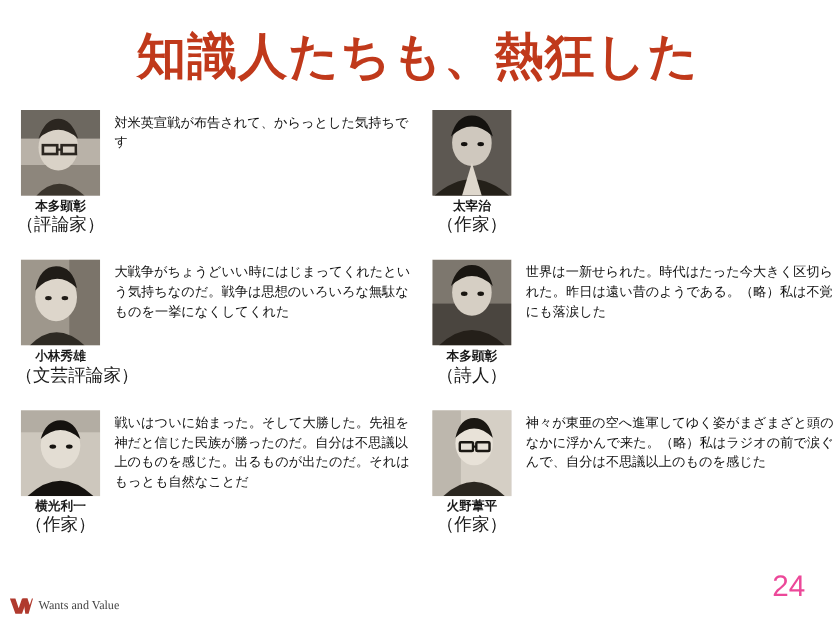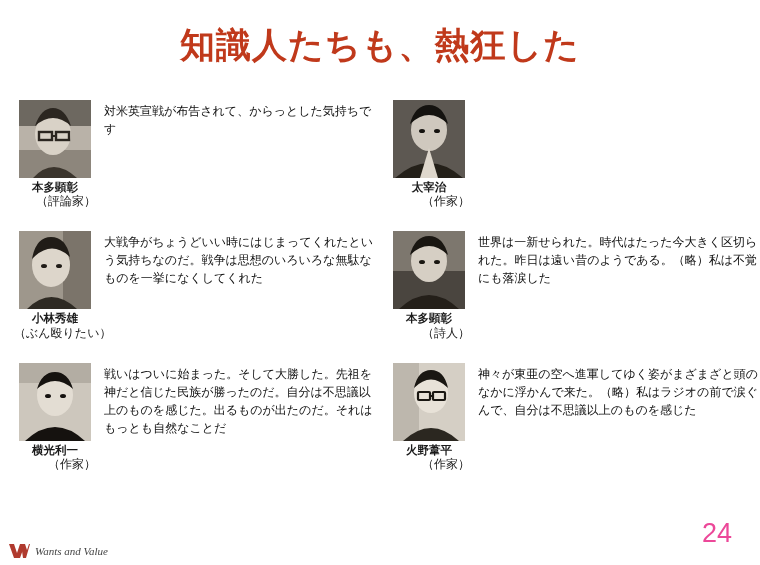--- a/index.html
+++ b/index.html
@@ -15,21 +15,21 @@
     position: relative;
   }
   .slide {
     position: relative;
     width: 760px;
     height: 565px;
     box-sizing: border-box;
   }
   .slide-title {
     text-align: center;
-    font-size: 35px;
+    font-size: 45px;
     font-weight: bold;
     color: #c0391b;
     letter-spacing: 1px;
     padding-top: 26px;
     line-height: 1.1;
   }
   .grid {
     position: absolute;
     top: 100px;
     left: 0;
@@ -68,25 +68,24 @@
   .name {
     font-size: 11.5px;
     font-weight: bold;
     color: #1a1a1a;
     margin-top: 2px;
     line-height: 1.25;
     white-space: nowrap;
     text-align: center;
   }
   .role {
-    font-size: 12px;
+    font-size: 16px;
     color: #1a1a1a;
     line-height: 1.25;
     white-space: nowrap;
-    text-align: right;
   }
   .quote {
     font-size: 12px;
     color: #111111;
     line-height: 1.5;
     margin-left: 8px;
     flex: 1;
     padding-top: 2px;
   }
   .footer-logo {
@@ -98,21 +97,20 @@
     gap: 5px;
   }
   .logo-mark {
     width: 22px;
     height: 16px;
   }
   .logo-text {
     font-size: 11px;
     color: #444444;
     font-family: "Liberation Serif", serif;
-    font-style: italic;
   }
   .page-number {
     position: absolute;
     right: 28px;
     bottom: 16px;
     font-size: 27px;
     color: #ec4899;
     font-family: "Liberation Sans", sans-serif;
   }
 </style>
@@ -154,21 +152,21 @@
               <rect x="0" y="0" width="72" height="78" fill="#9e978c"></rect>
               <rect x="44" y="0" width="28" height="78" fill="#7b746a"></rect>
               <ellipse cx="32" cy="34" rx="19" ry="22" fill="#ddd6cb"></ellipse>
               <path d="M13 28 q19 -20 38 -2 q-4 -20 -19 -20 q-15 0 -19 22z" fill="#201c17"></path>
               <ellipse cx="25" cy="35" rx="3" ry="2" fill="#201c17"></ellipse>
               <ellipse cx="40" cy="35" rx="3" ry="2" fill="#201c17"></ellipse>
               <path d="M8 78 q24 -24 50 0z" fill="#2e2a23"></path>
             </svg>
           </div>
           <div class="name">小林秀雄</div>
-          <div class="role">（ぶん殴りたい）</div>
+          <div class="role">（文芸評論家）</div>
         </div>
         <div class="quote">大戦争がちょうどいい時にはじまってくれたという気持ちなのだ。戦争は思想のいろいろな無駄なものを一挙になくしてくれた</div>
       </div>
 
       <div class="entry">
         <div class="portrait-block">
           <div class="portrait">
             <svg class="ph-bg" viewBox="0 0 72 78" preserveAspectRatio="none">
               <rect x="0" y="0" width="72" height="78" fill="#cdc7bd"></rect>
               <rect x="0" y="0" width="72" height="20" fill="#b3ada3"></rect>

